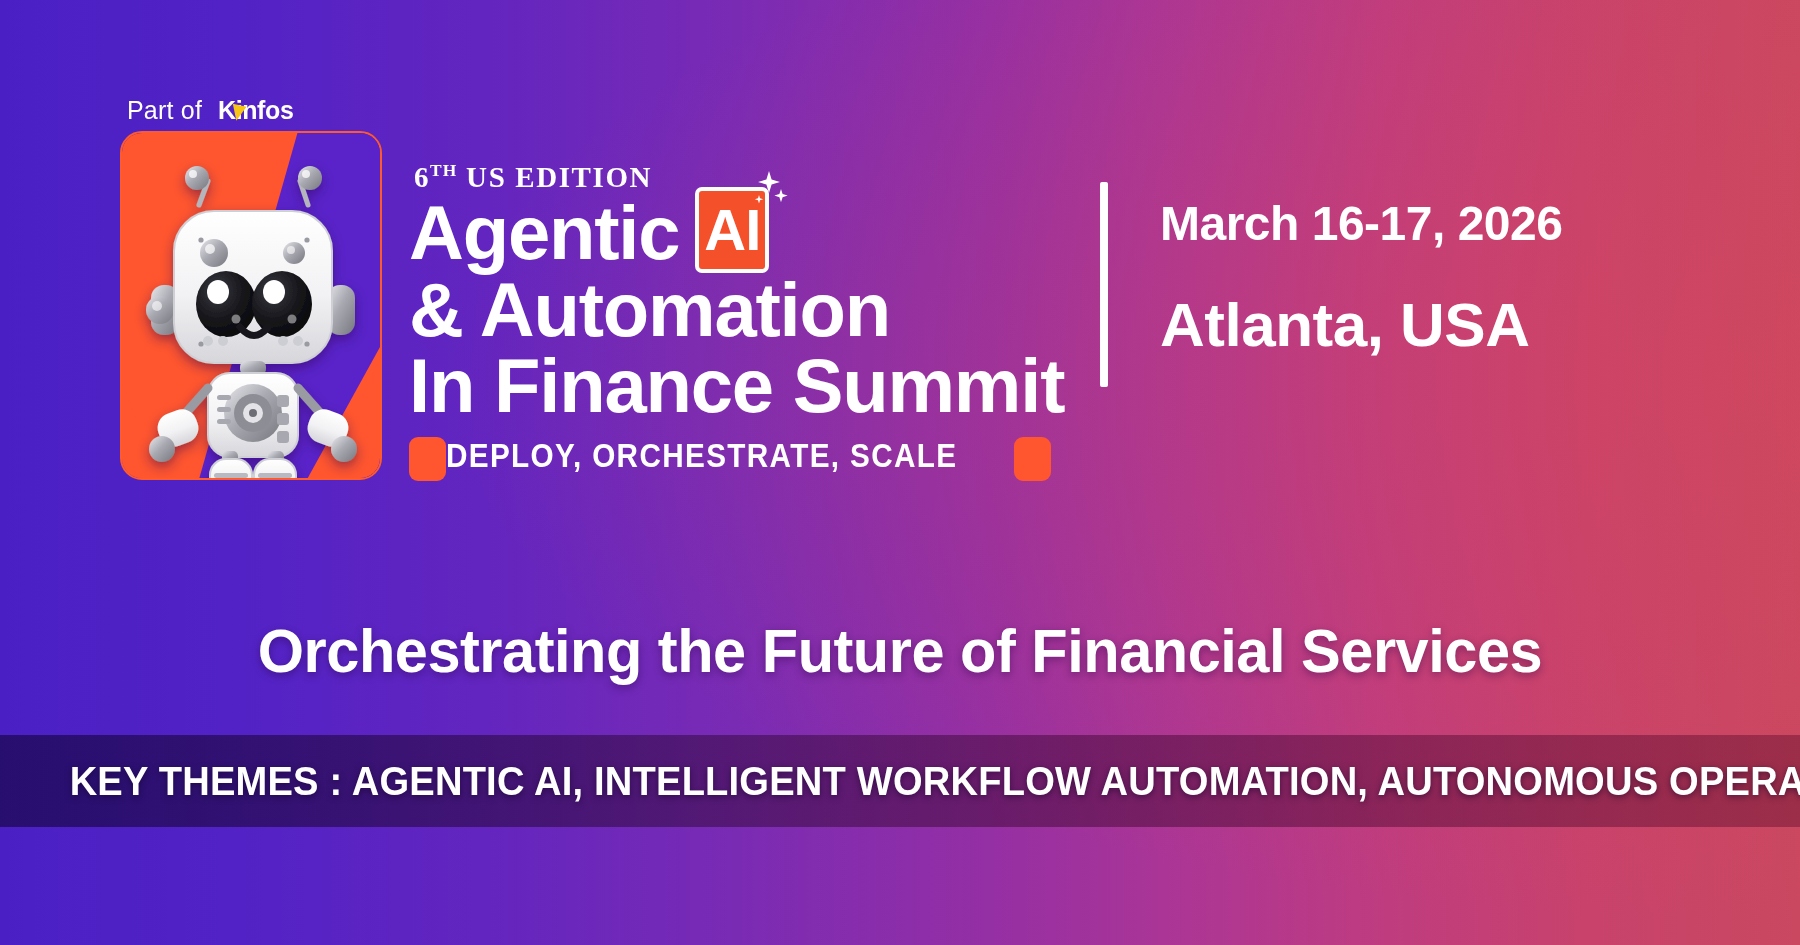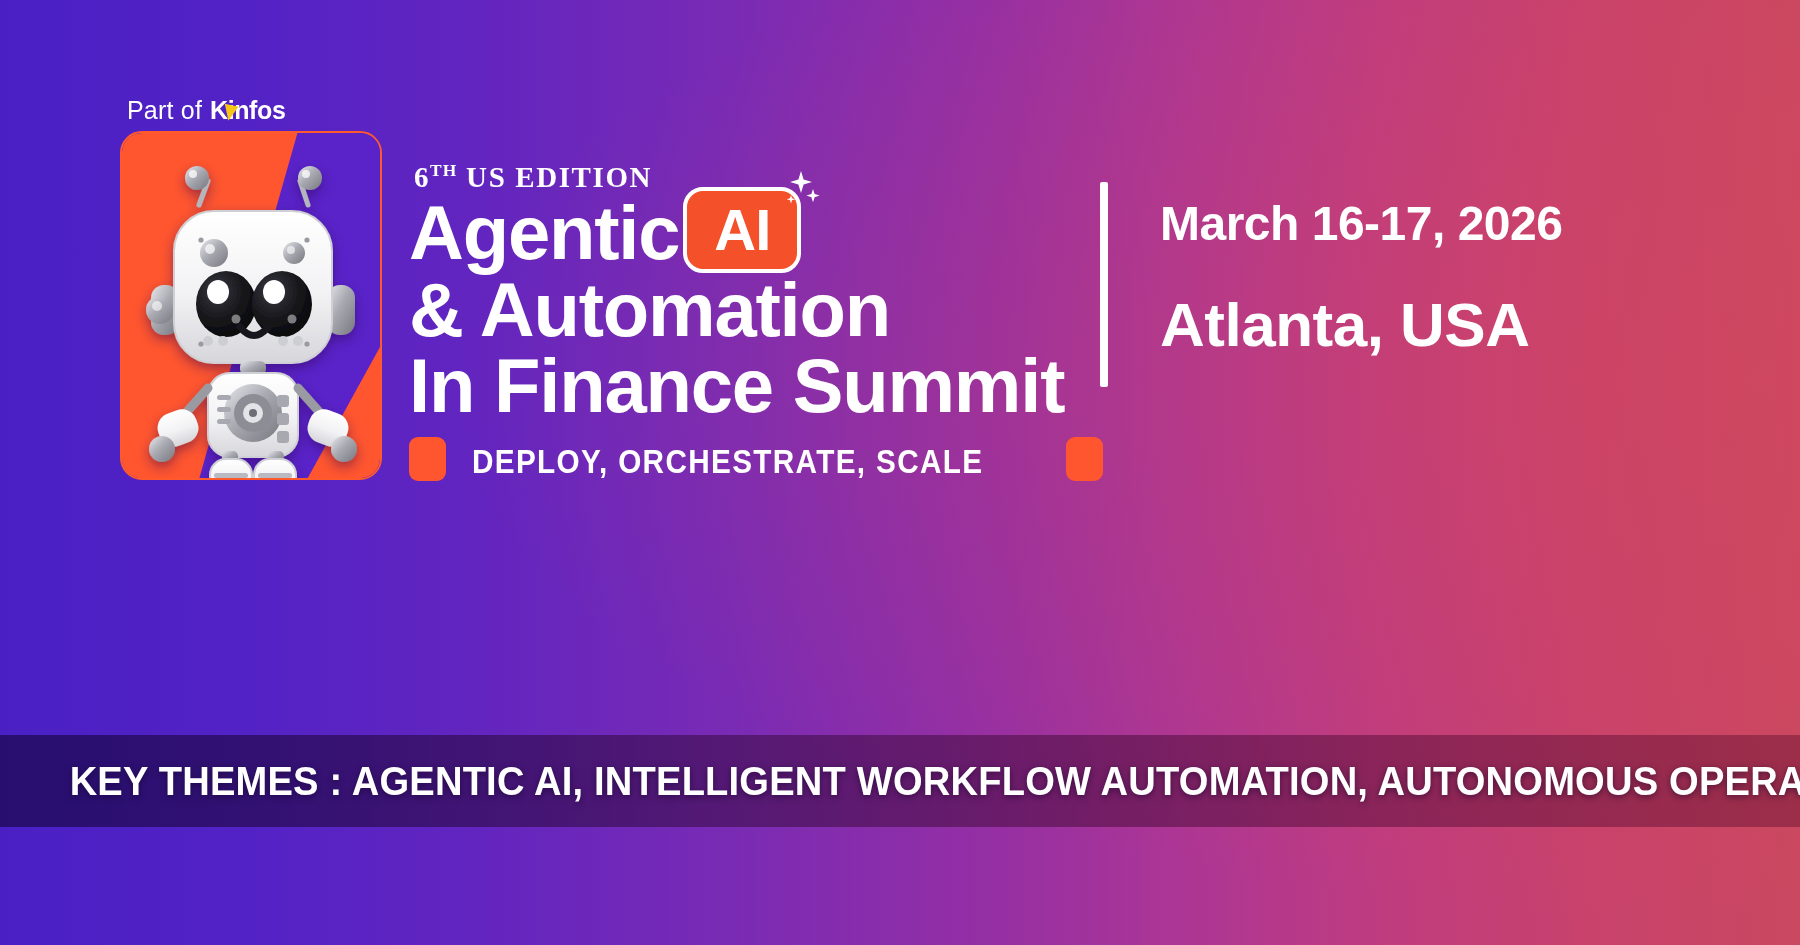--- a/index.html
+++ b/index.html
@@ -31,21 +31,21 @@
     position:absolute; inset:0;
     background:radial-gradient(130% 100% at 100% 40%, rgba(214,70,92,.38) 0%, rgba(214,70,92,0) 58%);
     pointer-events:none;
   }
 
   
   .kinfos {
     position:absolute; left:127px; top:96px;
     font-size:25px; letter-spacing:.2px;
     color:#ffffff; font-weight:400; z-index:6;
-    display:flex; align-items:flex-start; gap:8px;
+    display:flex; align-items:flex-start; gap:16px;
     white-space:nowrap;
   }
   .kinfos .brand { font-weight:700; letter-spacing:-.4px; position:relative; }
   .kinfos .brand .k-accent{
     position:absolute; left:13px; top:9px;
     width:0; height:0;
     border-left:7px solid transparent;
     border-right:7px solid transparent;
     border-top:16px solid #f5c518;
     transform:rotate(12deg);
@@ -92,52 +92,52 @@
     font-size:29px; font-weight:700;
     letter-spacing:1.6px; color:#ffffff;
     z-index:5; white-space:nowrap;text-align:center;
   }
   .edition sup { font-size:.6em; vertical-align:super; letter-spacing:1px; }
 
   .title-l1 {
     position:absolute; left:409px; top:190px;
     font-size:76px; font-weight:800; color:#fff;
     letter-spacing:-1.2px; line-height:1;
-    display:flex; align-items:center; gap:4px;
+    display:flex; align-items:center; gap:16px;
     z-index:5; white-space:nowrap;
   }
   .title-l2 {
     position:absolute; left:409px; top:272px;
     font-size:76px; font-weight:800; color:#fff;
     letter-spacing:-1.2px; line-height:1; z-index:5; white-space:nowrap;text-align:right;
   }
   .title-l3 {
     position:absolute; left:409px; top:348px;
     font-size:76px; font-weight:800; color:#fff;
     letter-spacing:-1.2px; line-height:1; z-index:5; white-space:nowrap;
   }
 
   
   .ai-badge {
     position:relative;
-    width:118px; height:86px;
+    width:74px; height:86px;
     background:#f4502a;
     border:4px solid #ffffff;
-    border-radius:20px;
+    border-radius:7px;
     display:flex; align-items:center; justify-content:center;
     font-size:58px; font-weight:800; color:#fff;
     letter-spacing:-1px;
     top:-3px;
   }
   .sparkles{ position:absolute; right:-24px; top:-22px; width:46px; height:46px; }
 
   
   .tagrow {
     position:absolute; left:409px; top:437px;
-    display:flex; align-items:flex-end; gap:26px; z-index:5;
+    display:flex; align-items:flex-start; z-index:5;
   }
   .tag-sq {
     width:37px; height:44px; background:#ff5630; border-radius:9px;
   }
   .tagline {
     font-size:33px; font-weight:600; color:#fff;
     letter-spacing:1.5px;
     transform:scaleX(.9); transform-origin:left center;
     white-space:nowrap;
   }
@@ -326,20 +326,23 @@
     <div class="tag-sq"></div>
     <div class="tagline">DEPLOY, ORCHESTRATE, SCALE</div>
     <div class="tag-sq"></div>
   </div>
 
   <div class="vdivider"></div>
 
   <div class="date-line">March 16-17, 2026</div>
   <div class="place-line">Atlanta, USA</div>
 
+  <div class="headline">
+    <span>Orchestrating the Future of Financial Services</span>
+  </div>
 
   <div class="themes-bar">
     <div class="themes-text">
       <span>KEY THEMES  : AGENTIC AI, INTELLIGENT WORKFLOW AUTOMATION, AUTONOMOUS OPERATIONS</span>
     </div>
   </div>
 
 </div>
 
 </body></html>

